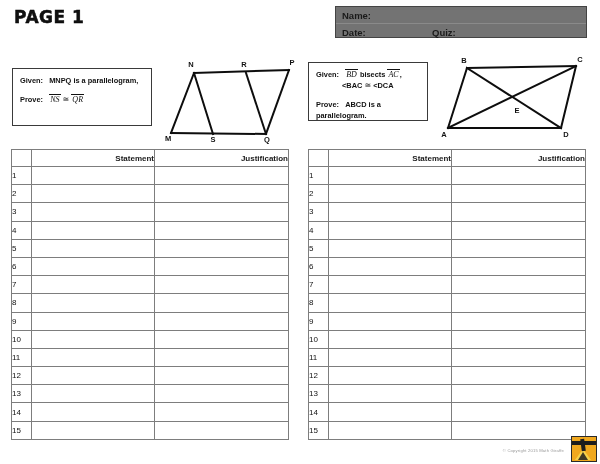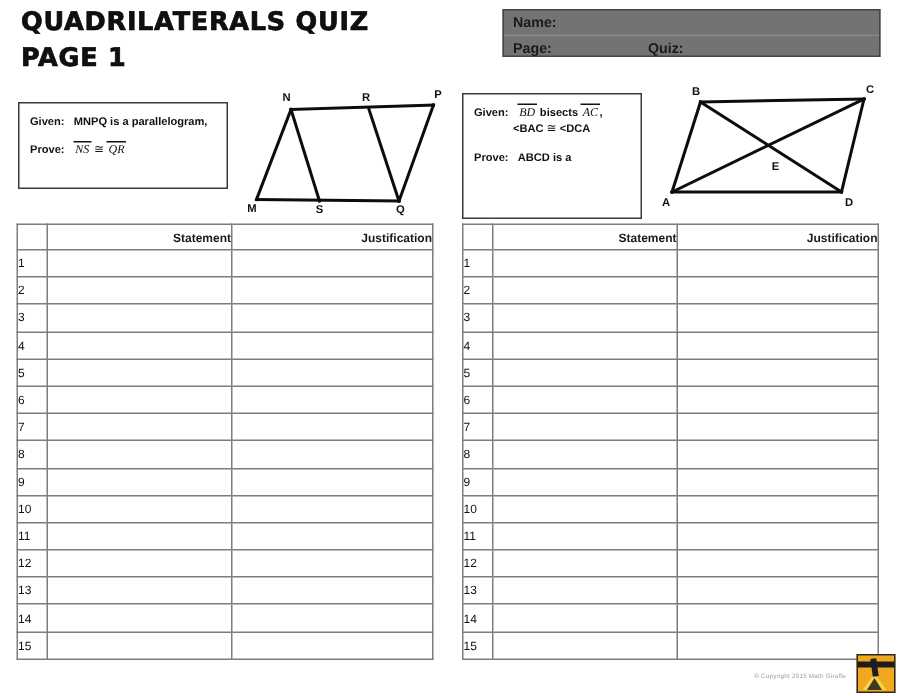--- a/index.html
+++ b/index.html
@@ -91,21 +91,21 @@
   .givenbox.left {
     left: 12px;
     top: 68px;
     width: 140px;
     height: 58px;
   }
   .givenbox.right {
     left: 308px;
     top: 62px;
     width: 120px;
-    height: 84px;
+    height: 59px;
   }
   .gb-line { white-space: nowrap; }
   .gb-line.indent { padding-left: 26px; }
   .gb-gap { height: 8px; }
   .lbl { font-weight: bold; }
   .seg {
     font-family: "Liberation Serif", serif;
     font-style: italic;
     border-top: 1px solid #111;
     padding: 0 1px;
@@ -223,30 +223,29 @@
     border-bottom: 8px solid #1d1d1d;
     opacity: 0.85;
   }
 </style>
 </head>
 <body>
 
 <div class="page">
 
   <div class="title-block">
-    <div class="title-line">Quadrilaterals Quiz</div>
     <div class="title-line second">Page 1</div>
   </div>
 
   <div class="namebox">
     <div class="nb-row top">
       <span class="nb-label name">Name:</span>
     </div>
     <div class="nb-row bottom">
-      <span class="nb-label date">Page:</span>
+      <span class="nb-label date">Date:</span>
       <span class="nb-label class">Quiz:</span>
     </div>
   </div>
 
   <div class="givenbox left">
     <div class="gb-line">
       <span class="lbl">Given:</span>
       &nbsp;
       <span class="lbl">MNPQ is a parallelogram,</span>
     </div>
@@ -291,20 +290,23 @@
     <div class="gb-line indent">
       <span class="ang">&lt;BAC</span>
       <span class="cong">≅</span>
       <span class="ang">&lt;DCA</span>
     </div>
     <div class="gb-gap"></div>
     <div class="gb-line">
       <span class="lbl">Prove:</span>
       &nbsp;
       <span class="lbl">ABCD is a</span>
+    </div>
+    <div class="gb-line">
+      <span class="lbl">parallelogram.</span>
     </div>
   </div>
 
   <div class="figure" style="left:443px; top:56px;">
     <svg width="145" height="82" viewBox="0 0 145 82">
 
       <path class="fig-line" d="M 24 12 L 133 10"></path>
       <path class="fig-line" d="M 5 72 L 118 72"></path>
       <path class="fig-line" d="M 24 12 L 5 72"></path>
       <path class="fig-line" d="M 133 10 L 118 72"></path>

